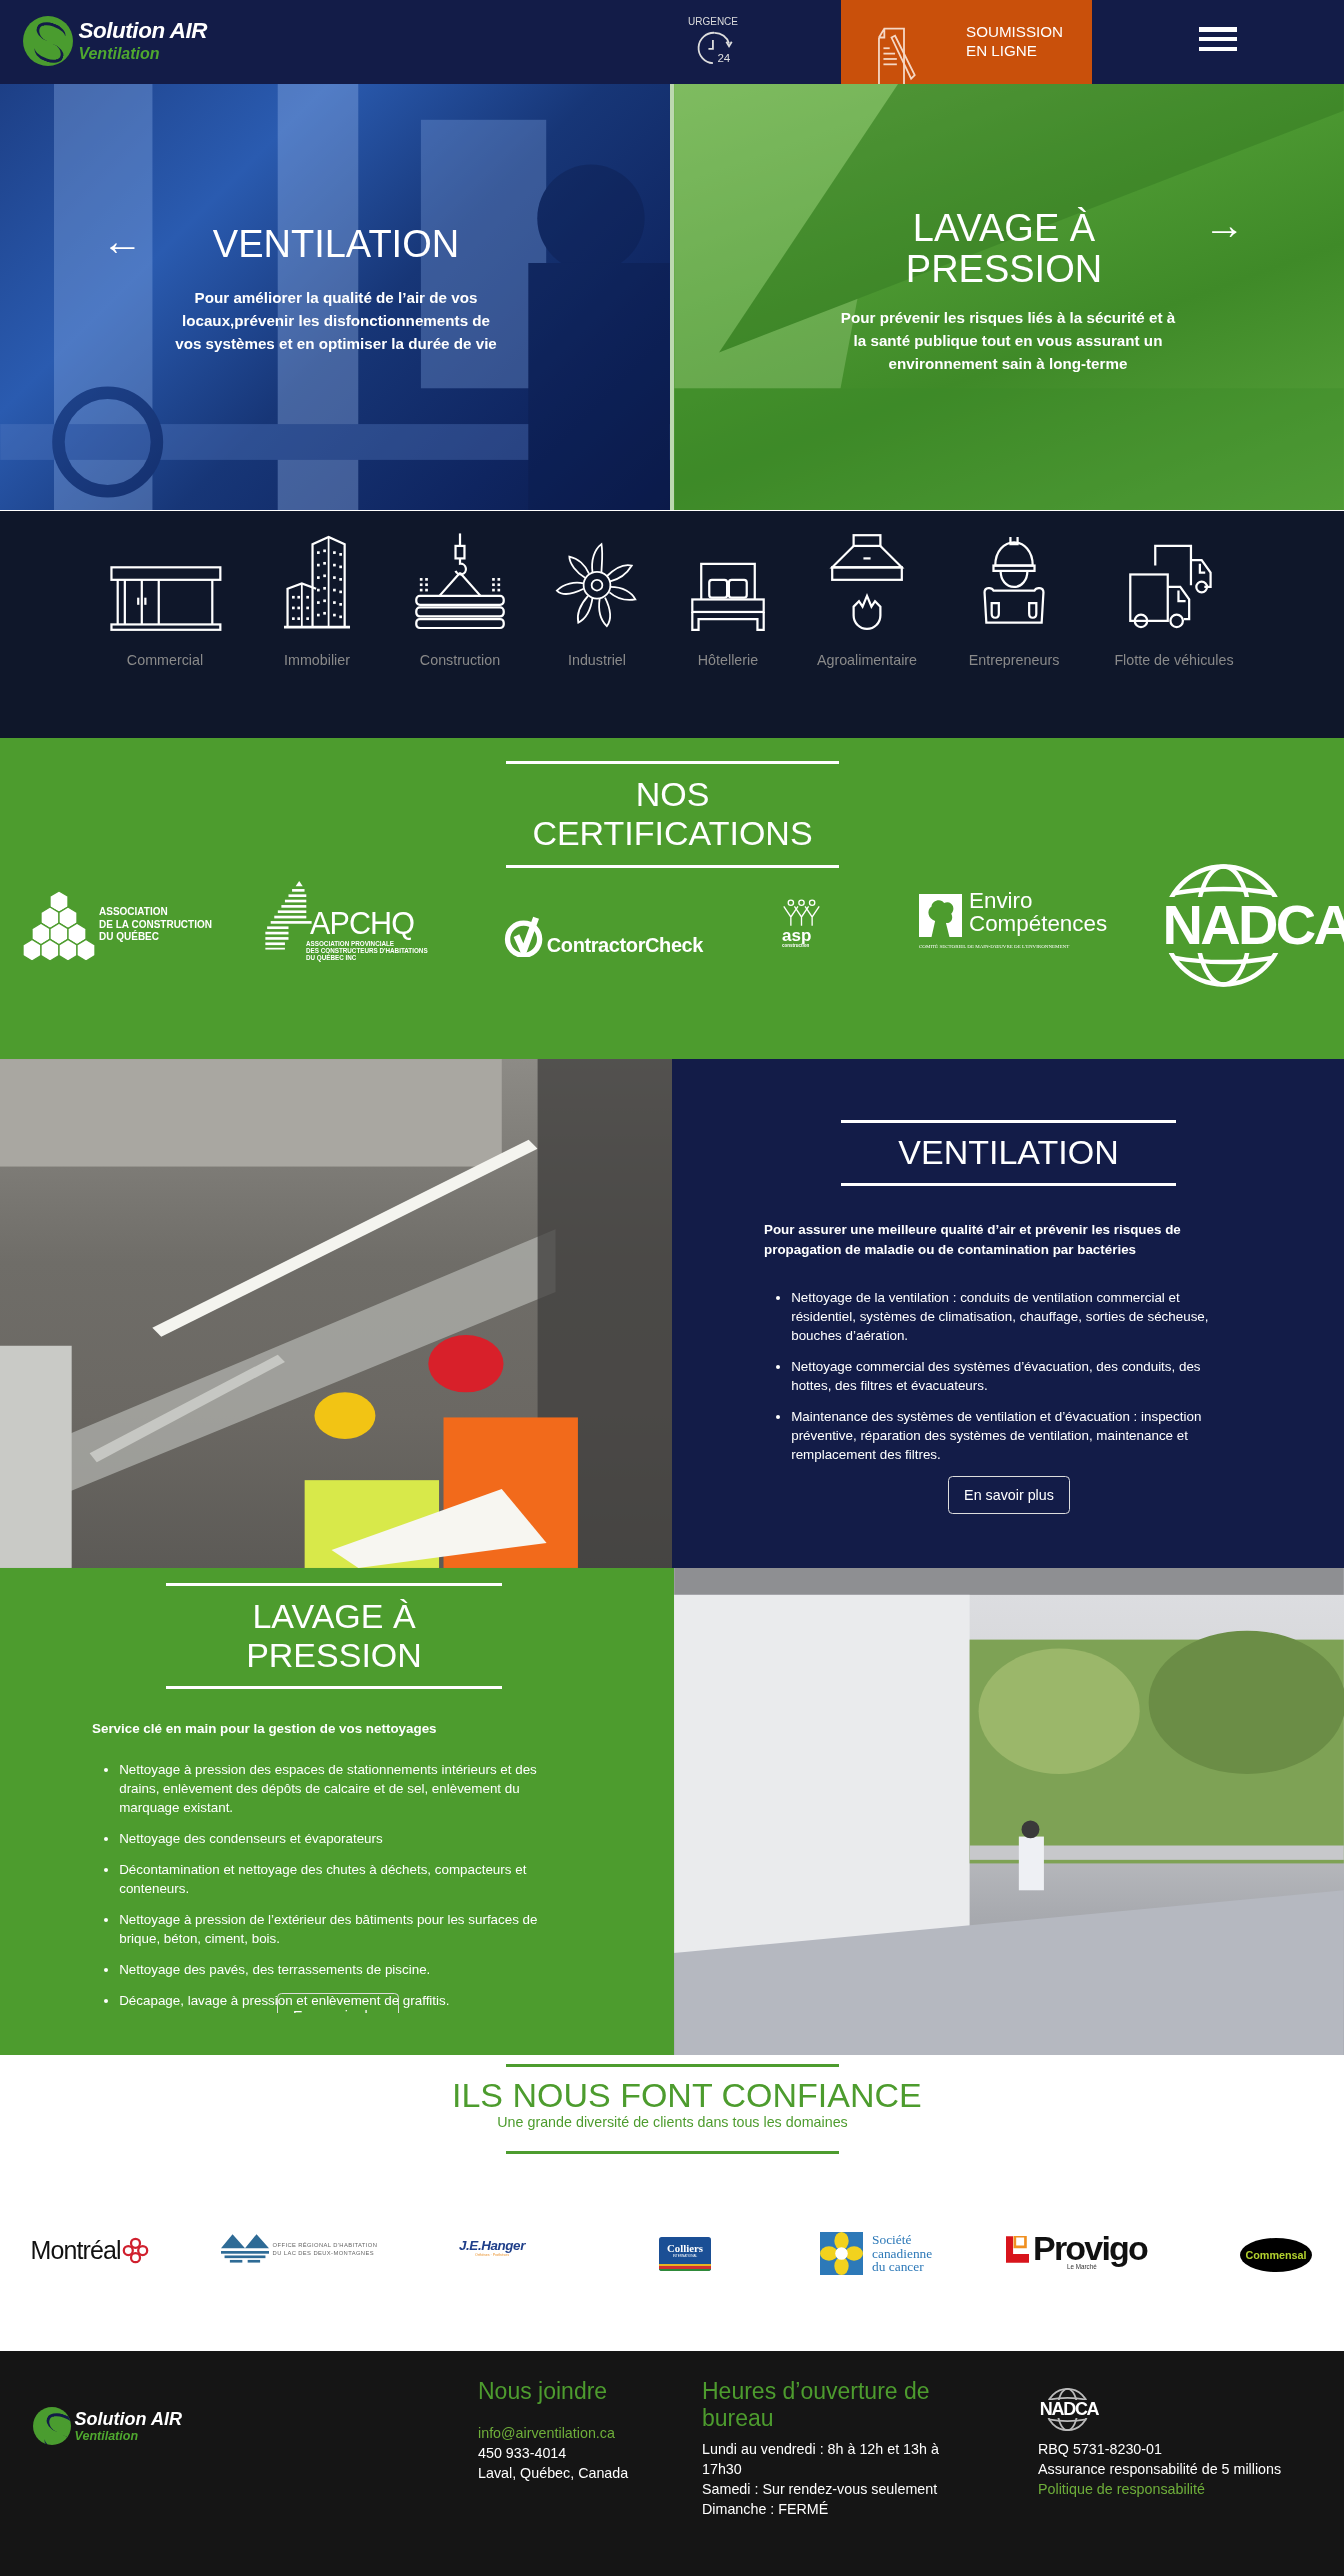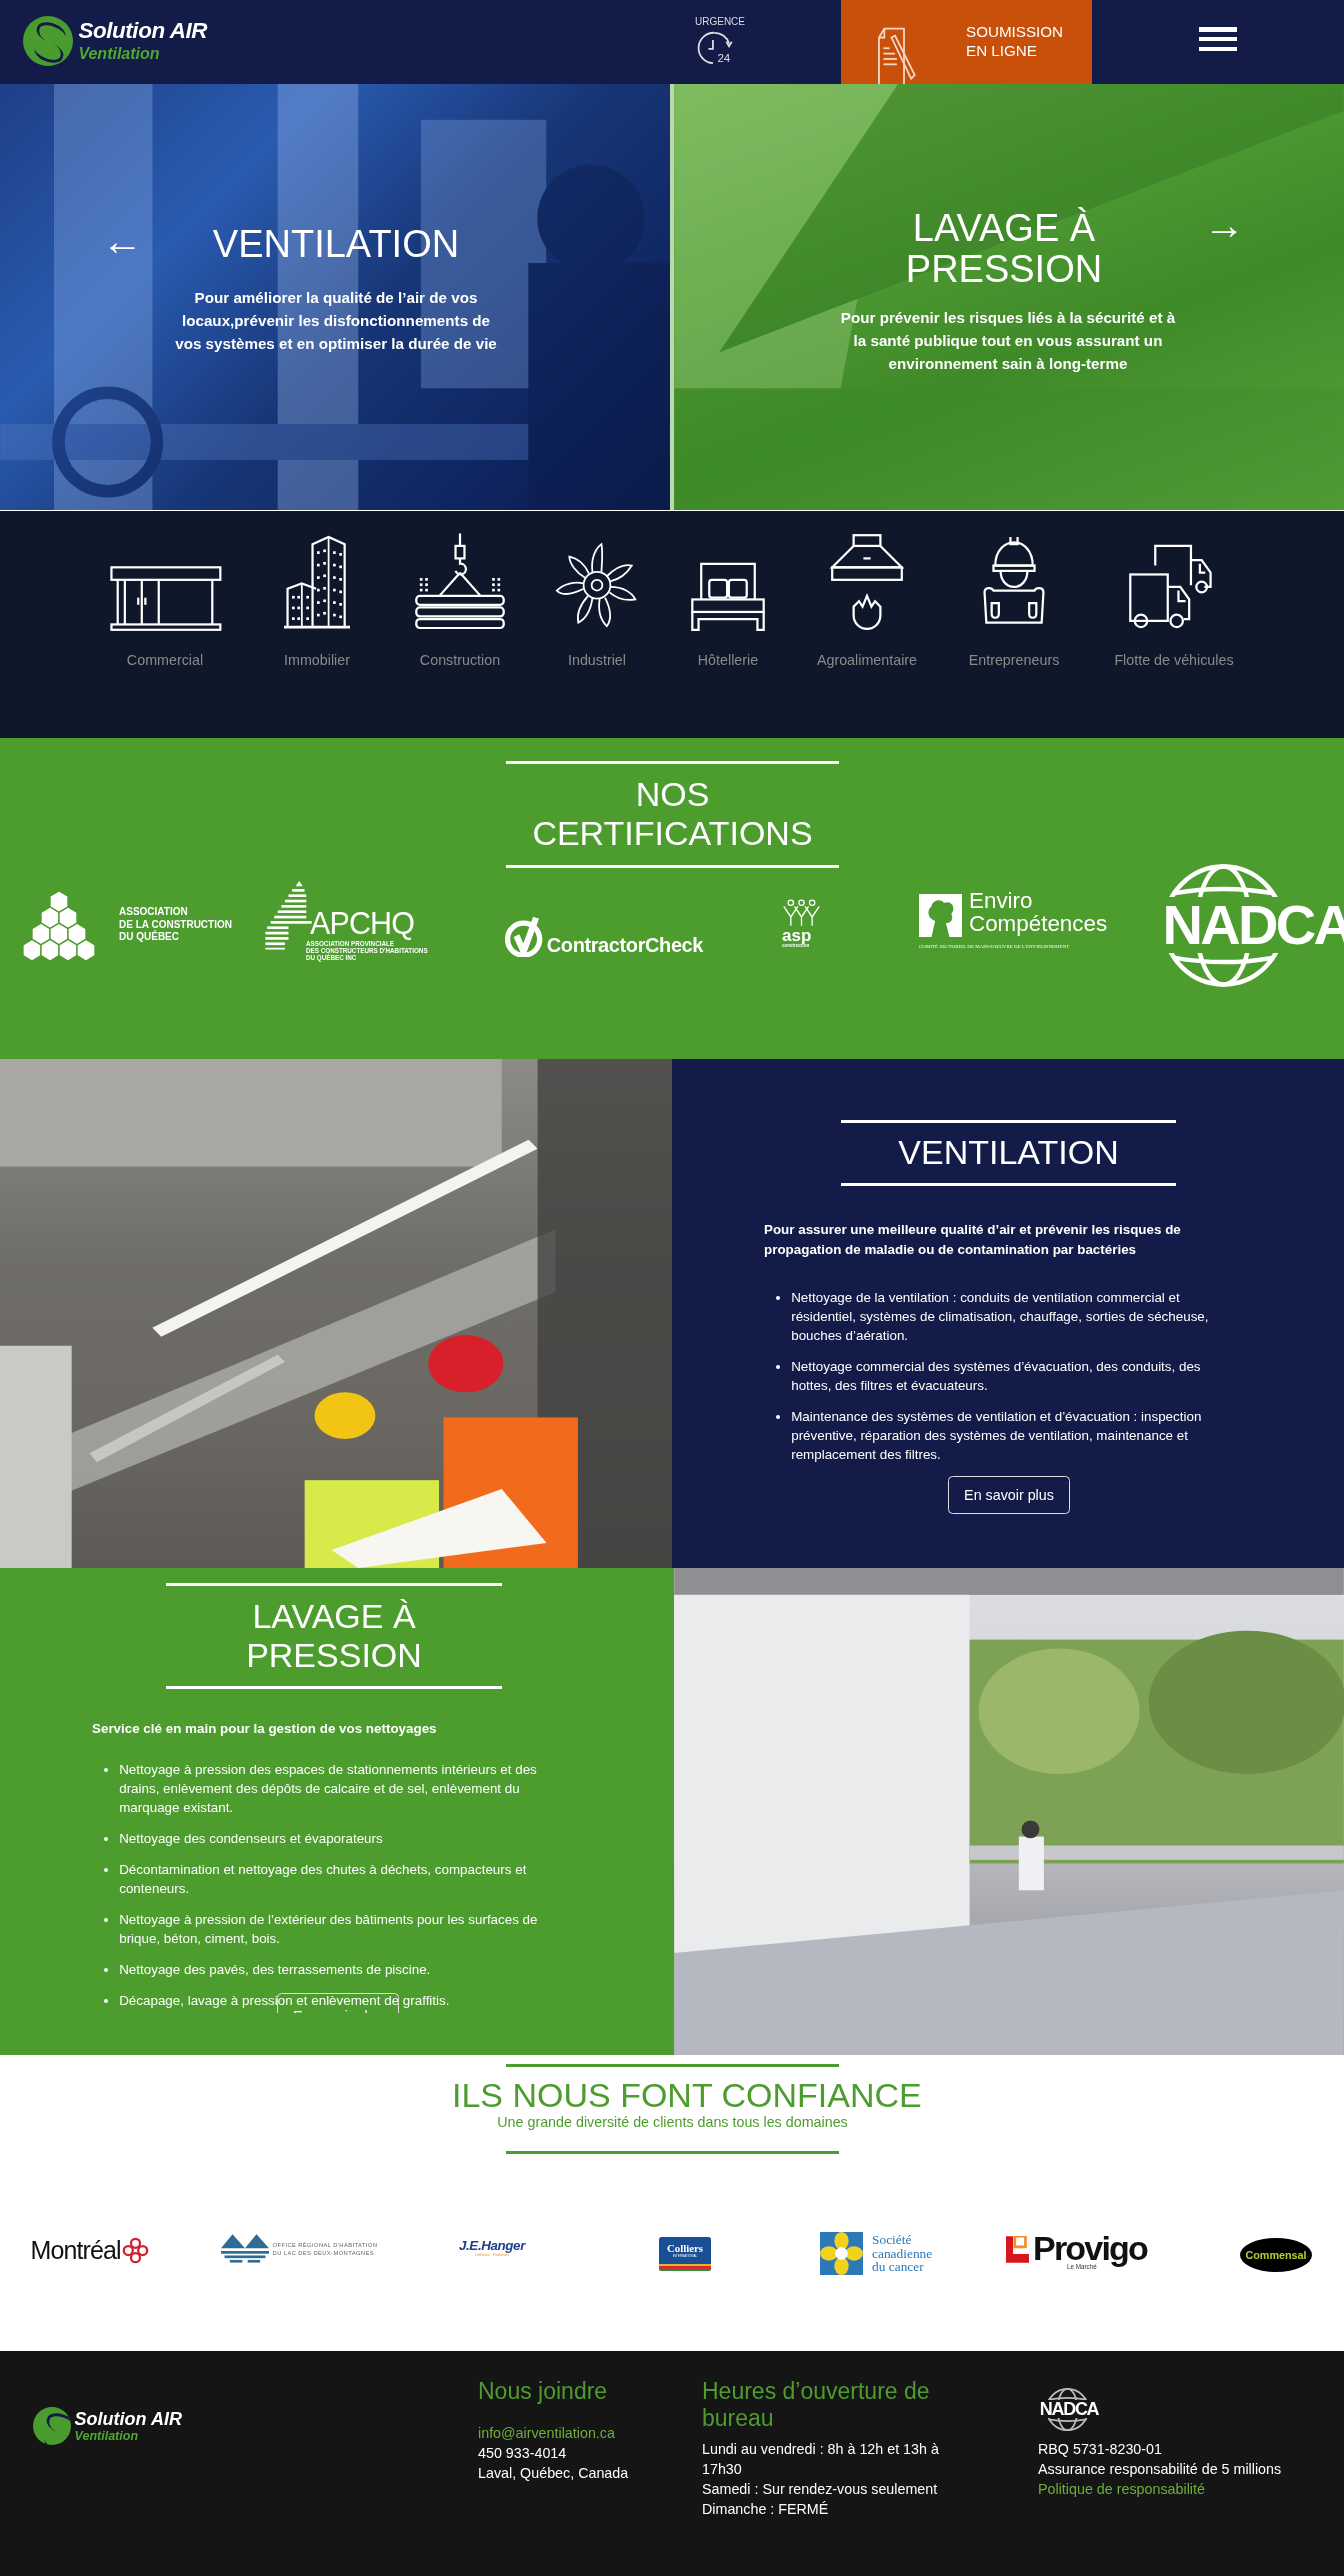--- a/index.html
+++ b/index.html
@@ -6,21 +6,21 @@
 body{width:1344px;height:2576px;font-family:"Liberation Sans",sans-serif;background:#fff;overflow:hidden;position:relative}
 
 .header{position:absolute;left:0;top:0;width:1344px;height:84px;background:#131c48}
 .logo{position:absolute;left:23px;top:16px;display:flex;align-items:center}
 .logo-mark{width:50px;height:50px;border-radius:50%;background:#4a9c2f;position:relative;overflow:hidden}
 .logo-mark:before{content:"";position:absolute;left:12.5px;top:7.2px;width:27px;height:16px;border:3.6px solid #131c48;border-radius:50% 50% 0 50%;border-bottom:none;border-right:none;transform:rotate(20deg)}
 .logo-mark:after{content:"";position:absolute;left:10.8px;top:27px;width:27px;height:16px;border:3.6px solid #131c48;border-radius:0 50% 50% 50%;border-top:none;border-left:none;transform:rotate(20deg)}
 .logo-text{margin-left:5.4px;line-height:1}
 .logo-t1{color:#fff;font-style:italic;font-weight:bold;font-size:22.4px;letter-spacing:-0.4px;display:block}
 .logo-t2{color:#4fa82f;font-style:italic;font-weight:bold;font-size:16px;display:block;margin-top:2.7px}
-.urgence{position:absolute;left:688px;top:16px;width:57px;text-align:right;color:#ddd}
+.urgence{position:absolute;left:688px;top:16px;width:57px;text-align:left;color:#ddd}
 .urgence-label{font-size:10px;display:block;letter-spacing:0}
 .soumission{position:absolute;left:841px;top:0;width:251px;height:84px;background:#c9500b;display:flex;align-items:center}
 .soumission-icon{position:absolute;left:27px;top:25px}
 .soumission-text{position:absolute;left:125px;top:21.5px;color:#fff;font-size:15.2px;line-height:19px}
 .burger{position:absolute;left:1199px;top:27px;width:38px;height:27px;cursor:pointer}
 .burger span{display:block;height:4.5px;background:#fff;margin-bottom:5.4px}
 
 .hero{position:absolute;top:84px;height:426px;overflow:hidden}
 .hero-left{left:0;width:670px;background:linear-gradient(135deg,#1d3f86 0%,#2a5bb0 30%,#173677 55%,#0f2560 80%,#0b1b4b 100%)}
 .hero-right{left:674px;width:670px;background:linear-gradient(160deg,#6aaf4a 0%,#4e9a33 35%,#3f8a28 60%,#5aa43d 100%)}
@@ -302,21 +302,21 @@
           <polygon points="50,20 60,26 60,38 50,44 40,38 40,26"></polygon>
         <polygon points="20,38 30,44 30,56 20,62 10,56 10,44"></polygon>
           <polygon points="40,38 50,44 50,56 40,62 30,56 30,44"></polygon>
           <polygon points="60,38 70,44 70,56 60,62 50,56 50,44"></polygon>
         <polygon points="10,56 20,62 20,74 10,80 0,74 0,62"></polygon>
           <polygon points="30,56 40,62 40,74 30,80 20,74 20,62"></polygon>
           <polygon points="50,56 60,62 60,74 50,80 40,74 40,62"></polygon>
           <polygon points="70,56 80,62 80,74 70,80 60,74 60,62"></polygon>
       </g>
     </svg>
-    <div style="margin-left:24px;font-weight:bold;font-size:10px;line-height:12.5px">
+    <div style="margin-left:4px;font-weight:bold;font-size:10px;line-height:12.5px">
       <div>ASSOCIATION</div>
       <div>DE LA CONSTRUCTION</div>
       <div>DU QUÉBEC</div>
     </div>
   </div>
 
   <div class="cert" style="left:265px;top:143px">
     <svg width="47" height="73" viewBox="0 0 52 82" style="position:absolute;left:0;top:0">
       <g fill="#fff">
           <polygon points="38,0 42,6 34,6"></polygon>

